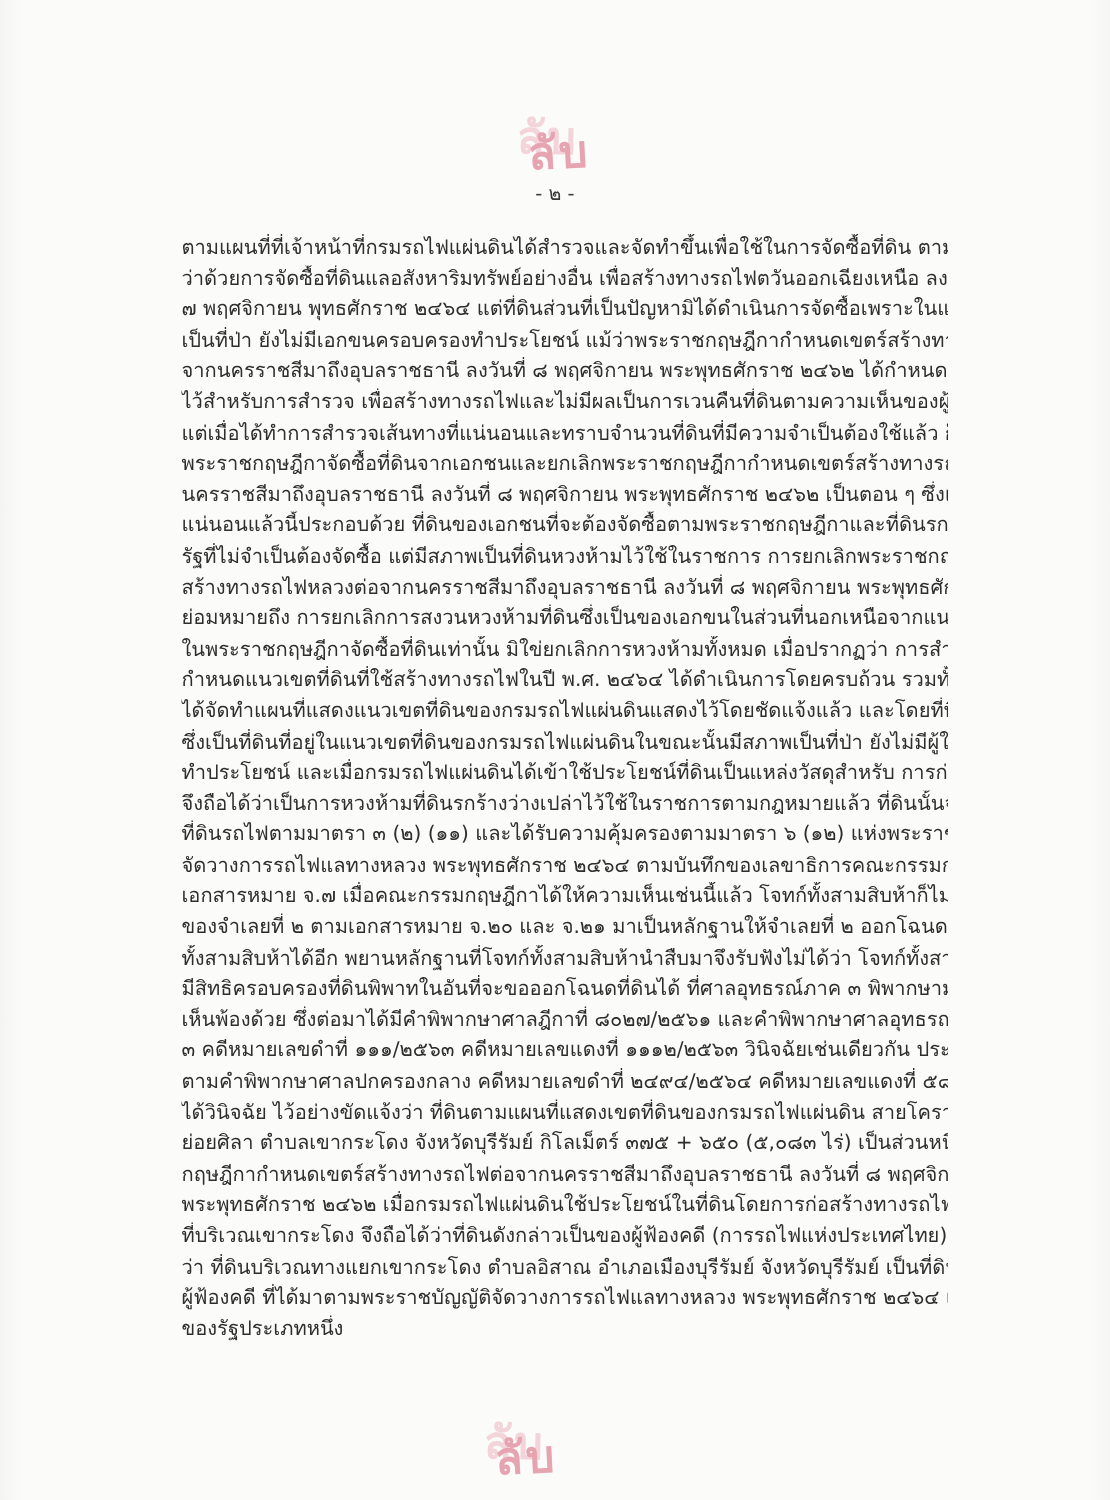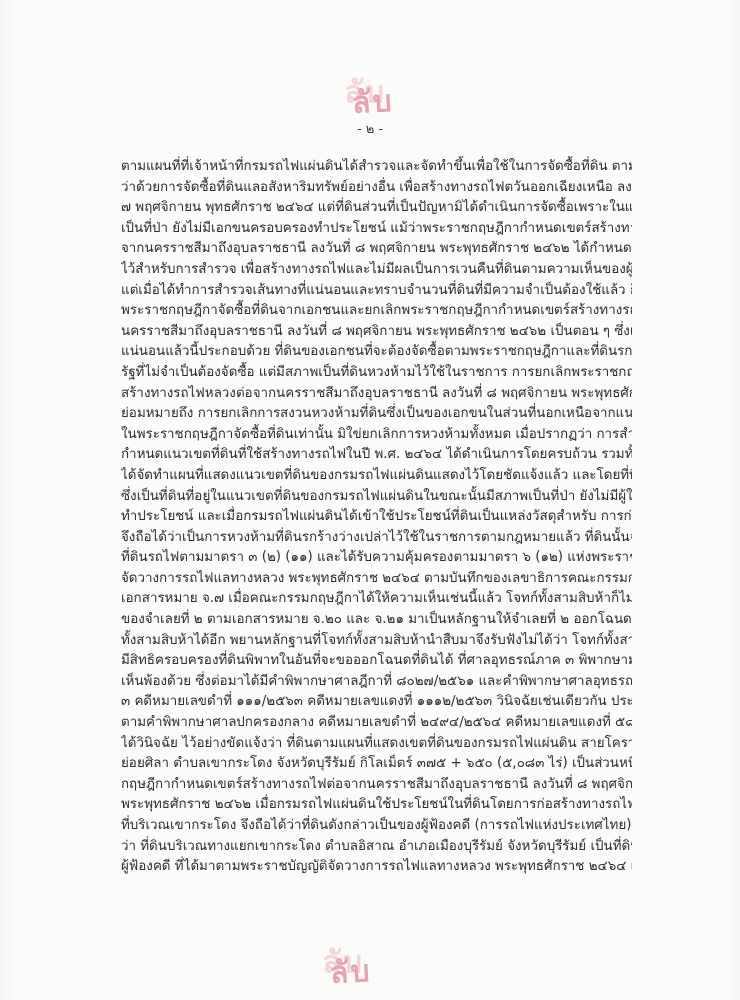--- a/index.html
+++ b/index.html
@@ -107,20 +107,21 @@
       <div class="line">เห็นพ้องด้วย ซึ่งต่อมาได้มีคำพิพากษาศาลฎีกาที่ ๘๐๒๗/๒๕๖๑ และคำพิพากษาศาลอุทธรณ์ภาค</div>
       <div class="line">๓ คดีหมายเลขดำที่ ๑๑๑/๒๕๖๓ คดีหมายเลขแดงที่ ๑๑๑๒/๒๕๖๓ วินิจฉัยเช่นเดียวกัน ประกอบกับ</div>
       <div class="line">ตามคำพิพากษาศาลปกครองกลาง คดีหมายเลขดำที่ ๒๔๙๔/๒๕๖๔ คดีหมายเลขแดงที่ ๕๘๒/๒๕๖๖</div>
       <div class="line">ได้วินิจฉัย ไว้อย่างขัดแจ้งว่า ที่ดินตามแผนที่แสดงเขตที่ดินของกรมรถไฟแผ่นดิน สายโคราช-อุบล ตอนแยกที่</div>
       <div class="line">ย่อยศิลา ตำบลเขากระโดง จังหวัดบุรีรัมย์ กิโลเม็ตร์ ๓๗๕ + ๖๕๐ (๕,๐๘๓ ไร่) เป็นส่วนหนึ่ง ของพระราช</div>
       <div class="line">กฤษฎีกากำหนดเขตร์สร้างทางรถไฟต่อจากนครราชสีมาถึงอุบลราชธานี ลงวันที่ ๘ พฤศจิกายน</div>
       <div class="line">พระพุทธศักราช ๒๔๖๒ เมื่อกรมรถไฟแผ่นดินใช้ประโยชน์ในที่ดินโดยการก่อสร้างทางรถไฟเข้าไปลำเลียงหิน</div>
       <div class="line">ที่บริเวณเขากระโดง จึงถือได้ว่าที่ดินดังกล่าวเป็นของผู้ฟ้องคดี (การรถไฟแห่งประเทศไทย) ข้อเท็จจริงจึงฟังได้</div>
       <div class="line">ว่า ที่ดินบริเวณทางแยกเขากระโดง ตำบลอิสาณ อำเภอเมืองบุรีรัมย์ จังหวัดบุรีรัมย์ เป็นที่ดินกรรมสิทธิ์ของ</div>
       <div class="line">ผู้ฟ้องคดี ที่ได้มาตามพระราชบัญญัติจัดวางการรถไฟแลทางหลวง พระพุทธศักราช ๒๔๖๔ และถือเป็นที่ดิน</div>
+      <div class="line last">ของรัฐประเภทหนึ่ง</div>
     </div>
 
   <div class="stamp stamp-bottom">
     <span class="ghost">ลับ</span>
     <span>ลับ</span>
   </div>
 
 </div>
 
 </body></html>

